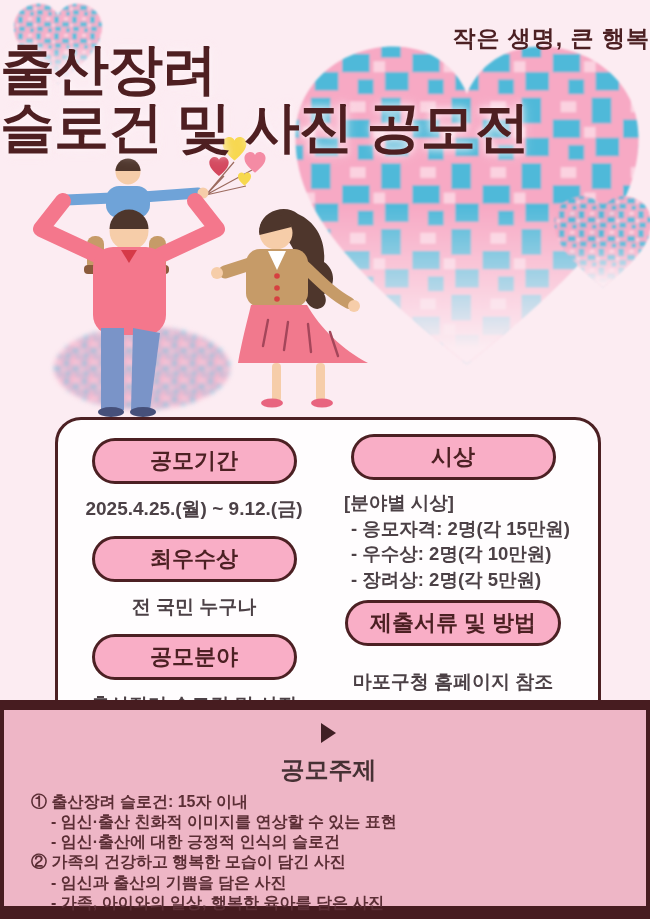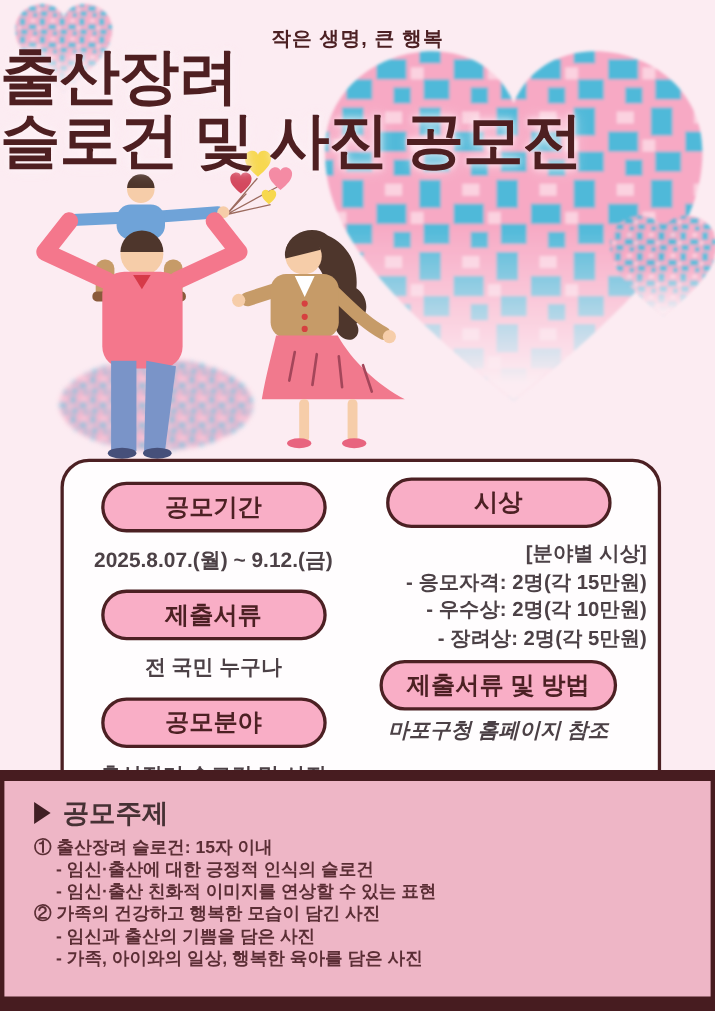--- a/index.html
+++ b/index.html
@@ -7,49 +7,49 @@
     --pill-pink:#f9aec6; --panel-pink:#eeb6c6; --panel-text:#5b2e35;
     --note-orange:#ee9a45; --mosaic-pink:#f7a9c4; --mosaic-cyan:#4fb9d9;
     --skin:#f6cda9; --father-pink:#f4778c; --jeans-blue:#7a94c8; --child-blue:#6fa3d8;
     --camel:#c69b68; --hair-brown:#4e362c; --skirt-pink:#f1798d;
     --balloon-yellow:#f7d84e; --balloon-pink:#f48ba4; --balloon-red:#d4485e;
   }
   html,body{margin:0;padding:0;}
   body{background:#e9dde2;font-family:"Liberation Sans",sans-serif;}
   .poster{position:relative;width:650px;height:919px;background:var(--bg);overflow:hidden;margin:0 auto;}
   .art{position:absolute;left:0;top:0;z-index:1;pointer-events:none;}
-  .tagline{position:absolute;z-index:2;top:23px;left:0;width:100%;text-align:center;
-    font-size:18px;font-weight:800;color:var(--maroon);letter-spacing:1px;}
+  .tagline{position:absolute;z-index:2;top:23px;left:0;width:100%;text-align:right;
+    font-size:23px;font-weight:800;color:var(--maroon);letter-spacing:1px;}
   .main-title{position:absolute;z-index:2;top:40px;left:0;width:100%;text-align:left;
     font-weight:900;color:var(--title);line-height:1.06;letter-spacing:-1px;
     text-shadow:0 0 7px rgba(255,244,248,.85),0 0 14px rgba(255,244,248,.6);}
   .main-title .t1{display:block;font-size:55px;}
   .main-title .t2{display:block;font-size:55px;}
   .info-box{position:absolute;z-index:3;left:55px;top:417px;width:546px;height:324px;
     box-sizing:border-box;background:#fffdfe;border:3px solid var(--maroon);border-radius:26px;
     display:flex;padding:14px 10px 8px 12px;}
   .col{display:flex;flex-direction:column;align-items:center;}
   .col-left{width:248px;}
   .col-right{flex:1;}
   .pill{box-sizing:border-box;background:var(--pill-pink);border:3px solid var(--maroon);
     border-radius:30px;color:var(--maroon);font-weight:800;font-size:22px;
     padding:5px 0;text-align:center;width:205px;}
   .pill-wide{width:auto;padding:5px 22px;}
   .body-line{font-size:19px;font-weight:600;color:var(--body-text);text-align:center;margin:12px 0 10px;}
   .col-left .pill{margin-top:4px;}
   .note{font-size:19px;font-weight:700;color:var(--note-orange);margin-top:-4px;}
   .award-lines{align-self:stretch;padding:10px 0 8px 26px;}
-  .award-line{font-size:18.5px;font-weight:600;color:var(--body-text);line-height:1.38;text-align:right;}
+  .award-line{font-size:18.5px;font-weight:600;color:var(--body-text);line-height:1.38;}
   .award-line.dash{padding-left:7px;}
-  .col-right .body-line{margin-top:5px;font-style:italic;}
+  .col-right .body-line{margin-top:23px;}
   .topic-panel{position:absolute;z-index:3;left:0;top:700px;width:650px;height:219px;
     box-sizing:border-box;background:var(--panel-pink);
     border:4px solid #471c20;border-top-width:10px;border-bottom-width:13px;
     padding:9px 20px 0 27px;}
-  .topic-heading{display:flex;align-items:center;gap:11px;margin:4px 0 6px;}
+  .topic-heading{display:flex;align-items:center;gap:11px;margin:4px 0 6px;flex-direction:column;}
   .tri{width:0;height:0;border-left:15px solid #401f24;border-top:10px solid transparent;
     border-bottom:10px solid transparent;}
   .topic-heading-label{font-size:24px;font-weight:700;color:#463134;}
   .topic-line{font-size:16px;color:var(--panel-text);line-height:1.26;font-weight:600;}
   .topic-line.sub{padding-left:20px;}
 </style>
 </head>
 <body>
 
 <div class="poster">
@@ -157,22 +157,22 @@
   <div class="tagline">작은 생명, 큰 행복</div>
 
   <div class="main-title">
     <span class="t1">출산장려</span>
     <span class="t2">슬로건 및 사진 공모전</span>
   </div>
 
   <div class="info-box">
     <div class="col col-left">
       <div class="pill">공모기간</div>
-      <div class="body-line">2025.8.07.(월) ~ 9.12.(금)</div>
-      <div class="pill">제출서류</div>
+      <div class="body-line">2025.4.25.(월) ~ 9.12.(금)</div>
+      <div class="pill">최우수상</div>
       <div class="body-line">전 국민 누구나</div>
       <div class="pill">공모분야</div>
       <div class="body-line">출산장려 슬로건 및 사진</div>
       <div class="note">※ 중복출품 가능</div>
     </div>
     <div class="col col-right">
       <div class="pill">시상</div>
       <div class="award-lines">
         <div class="award-line">[분야별 시상]</div>
         <div class="award-line dash">- 응모자격: 2명(각 15만원)</div>
@@ -183,20 +183,20 @@
       <div class="body-line">마포구청 홈페이지 참조</div>
     </div>
   </div>
 
   <div class="topic-panel">
     <div class="topic-heading">
       <span class="tri"></span>
       <span class="topic-heading-label">공모주제</span>
     </div>
     <div class="topic-line">① 출산장려 슬로건: 15자 이내</div>
+    <div class="topic-line sub">- 임신·출산 친화적 이미지를 연상할 수 있는 표현</div>
     <div class="topic-line sub">- 임신·출산에 대한 긍정적 인식의 슬로건</div>
-    <div class="topic-line sub">- 임신·출산 친화적 이미지를 연상할 수 있는 표현</div>
     <div class="topic-line">② 가족의 건강하고 행복한 모습이 담긴 사진</div>
     <div class="topic-line sub">- 임신과 출산의 기쁨을 담은 사진</div>
     <div class="topic-line sub">- 가족, 아이와의 일상, 행복한 육아를 담은 사진</div>
   </div>
 
 </div>
 
 </body></html>

